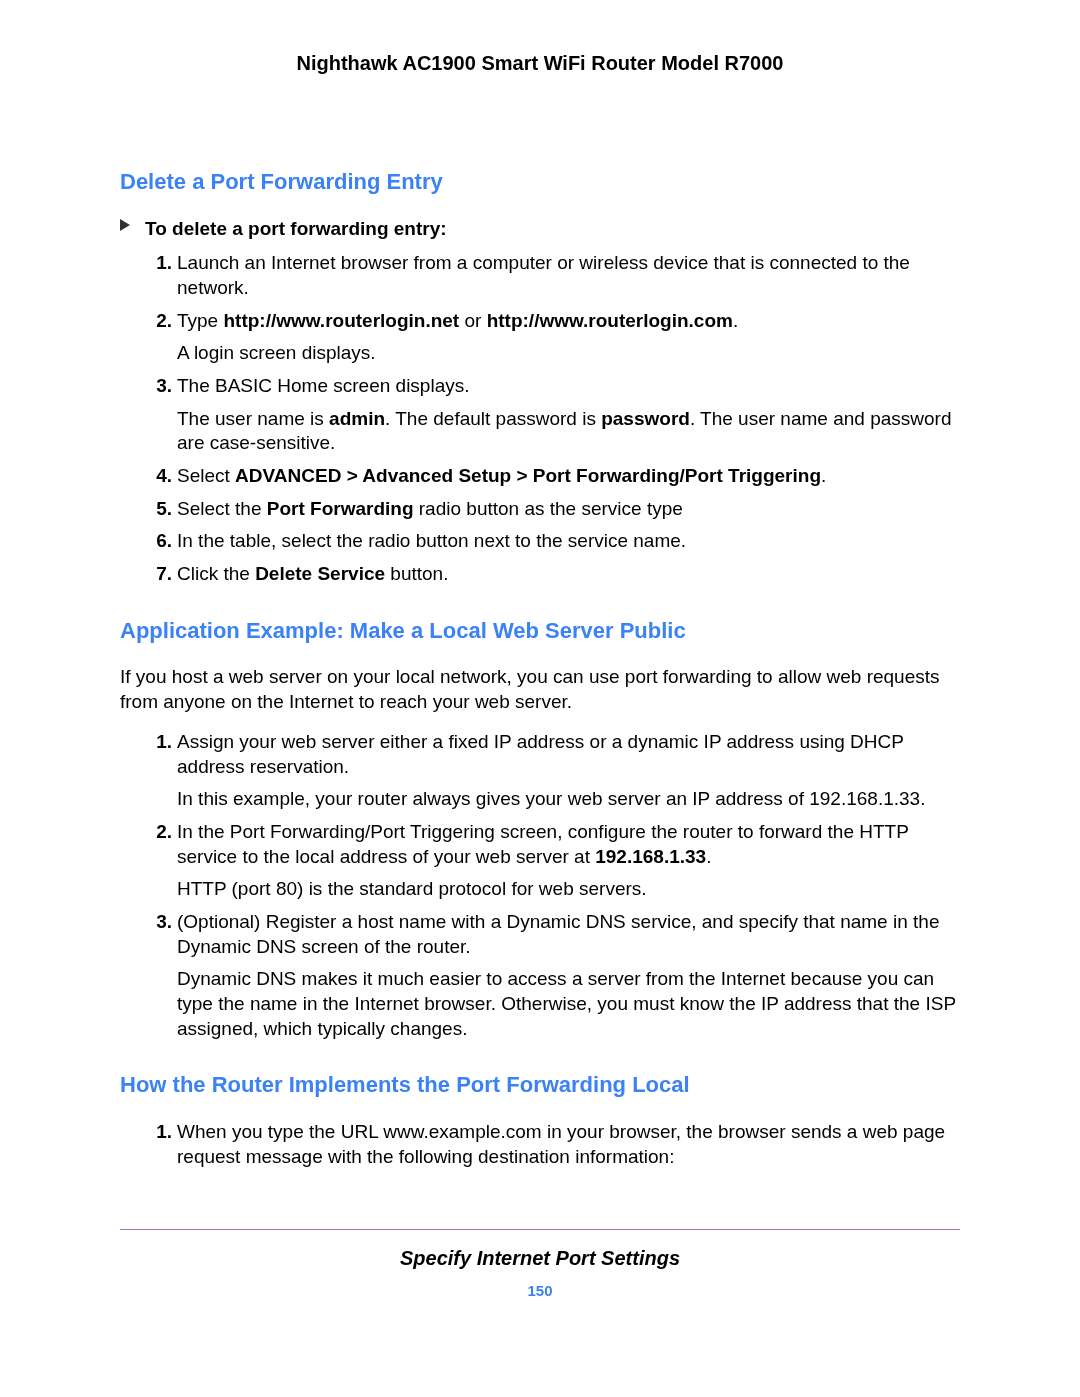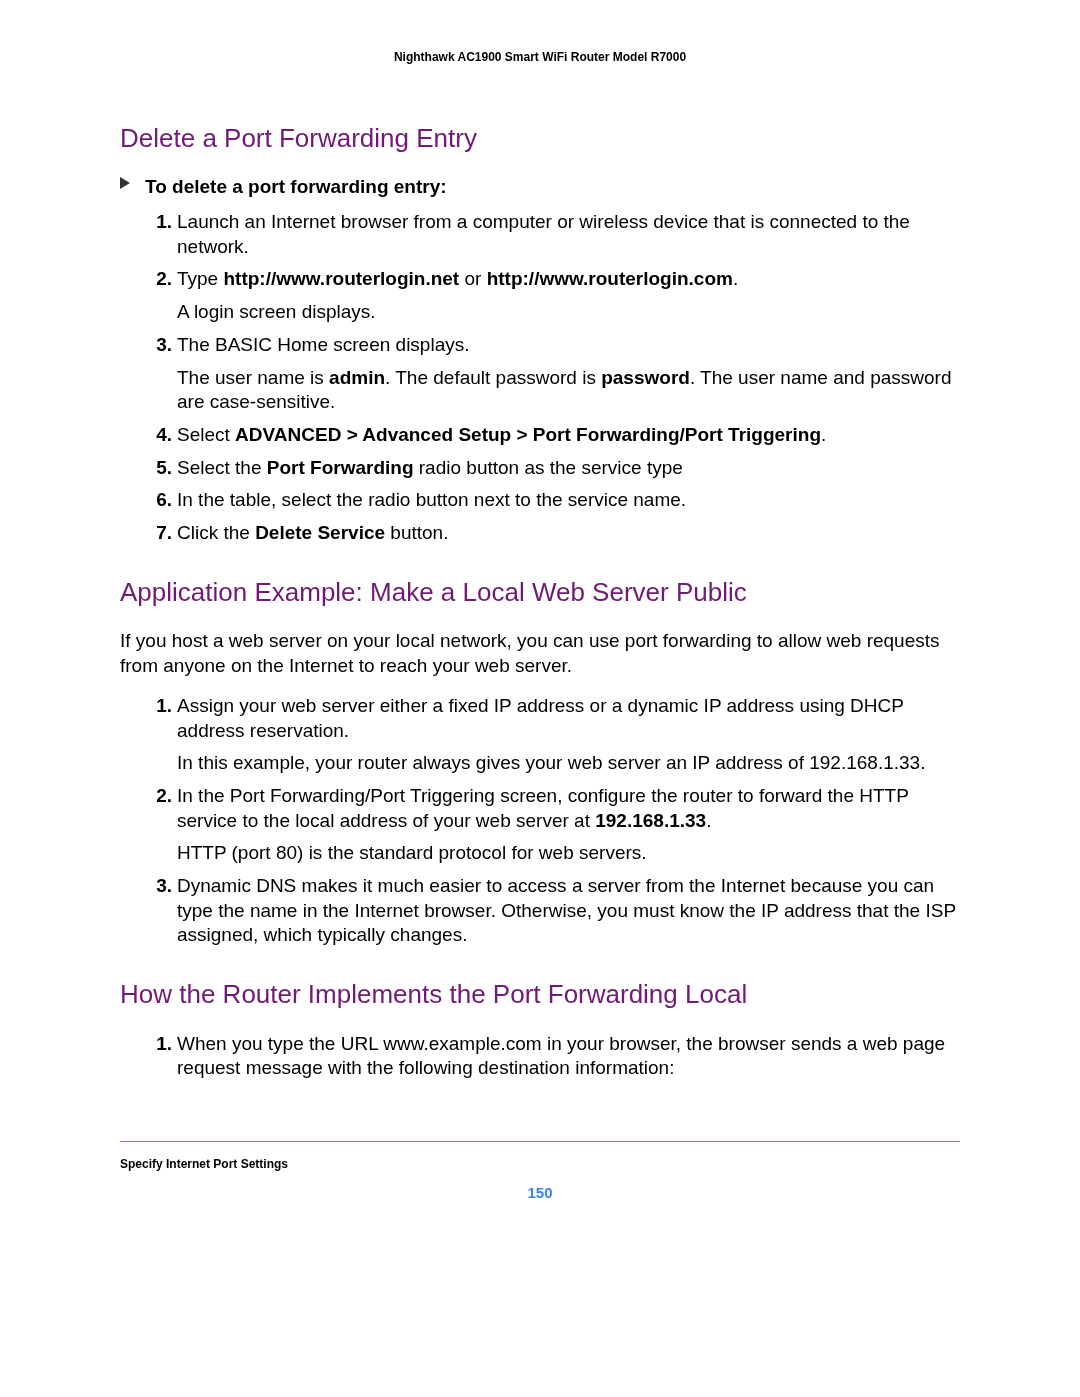--- a/index.html
+++ b/index.html
@@ -13,27 +13,27 @@
     margin: 0 auto;
     padding: 50px 120px 40px 120px;
     box-sizing: border-box;
     font-size: 19px;
     line-height: 1.3;
     color: #000;
   }
   .header-title {
     text-align: center;
     font-weight: bold;
-    font-size: 12px;
-    margin-bottom: 56px;
+    font-size: 20px;
+    margin-bottom: 92px;
   }
   h2.section {
-    color: #701a75;
-    font-size: 26px;
-    font-weight: normal;
+    color: #3b82f6;
+    font-size: 22px;
+    font-weight: bold;
     margin: 30px 0 20px 0;
   }
   .task-lead {
     font-weight: bold;
     margin: 10px 0 10px 0;
     position: relative;
     padding-left: 25px;
   }
   .task-lead .chev {
     position: absolute;
@@ -65,23 +65,25 @@
   }
   .step-body p { margin: 8px 0 0 0; }
   .b { font-weight: bold; }
   .intro { margin: 10px 0 15px 0; }
   hr.footer-rule {
     border: none;
     border-top: 1px solid #a76fb5;
     margin-top: 60px;
   }
   .footer-title {
+    text-align: center;
     font-weight: bold;
-    font-size: 12px;
+    font-size: 20px;
     margin-top: 15px;
+    font-style: italic;
   }
   .footer-page {
     text-align: center;
     font-weight: bold;
     font-size: 15px;
     color: #3b82f6;
     margin-top: 10px;
   }
 </style>
 </head>
@@ -162,20 +164,21 @@
     <li>
       <span class="num">2.</span>
       <div class="step-body">
         <span>In the Port Forwarding/Port Triggering screen, configure the router to forward the HTTP service to the local address of your web server at </span><span class="b">192.168.1.33</span><span>.</span>
         <p>HTTP (port 80) is the standard protocol for web servers.</p>
       </div>
     </li>
     <li>
       <span class="num">3.</span>
       <div class="step-body">
+        <span>(Optional) Register a host name with a Dynamic DNS service, and specify that name in the Dynamic DNS screen of the router.</span>
         <p>Dynamic DNS makes it much easier to access a server from the Internet because you can type the name in the Internet browser. Otherwise, you must know the IP address that the ISP assigned, which typically changes.</p>
       </div>
     </li>
   </ol>
 
   <h2 class="section">How the Router Implements the Port Forwarding Local</h2>
 
   <ol class="steps">
     <li>
       <span class="num">1.</span>

